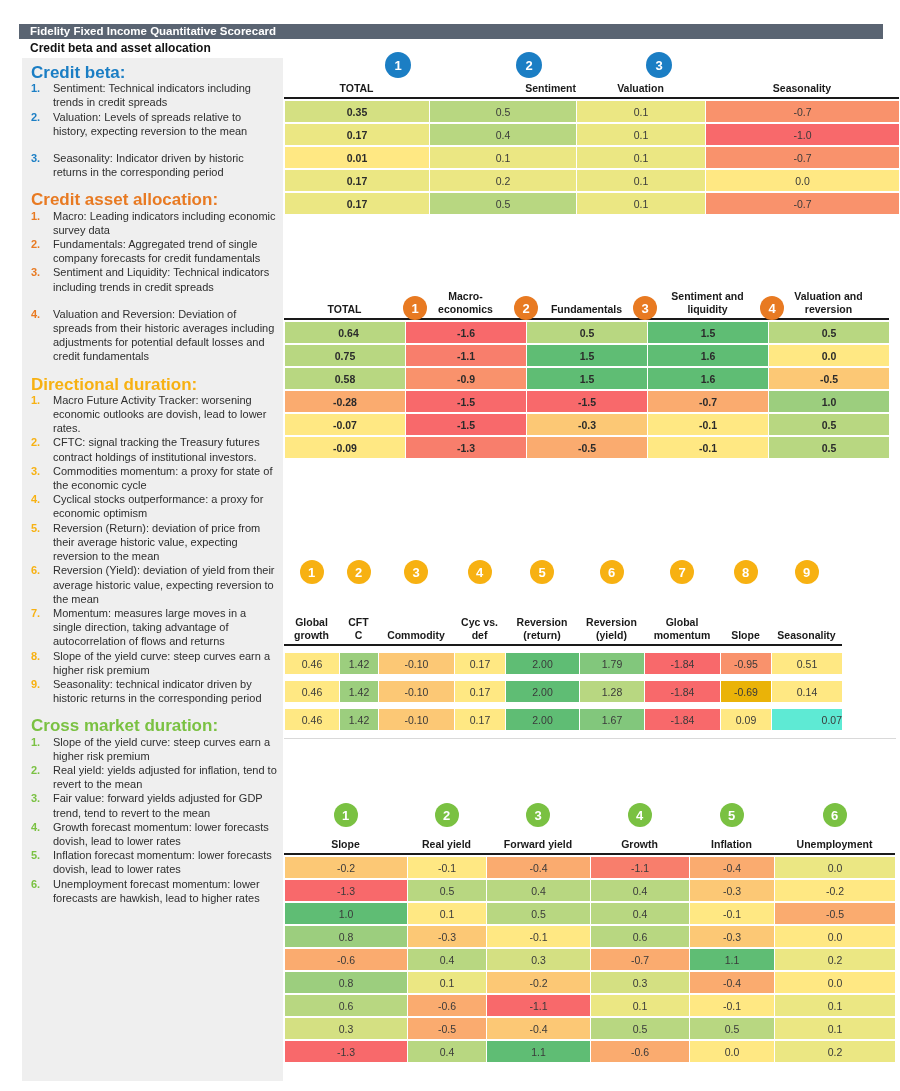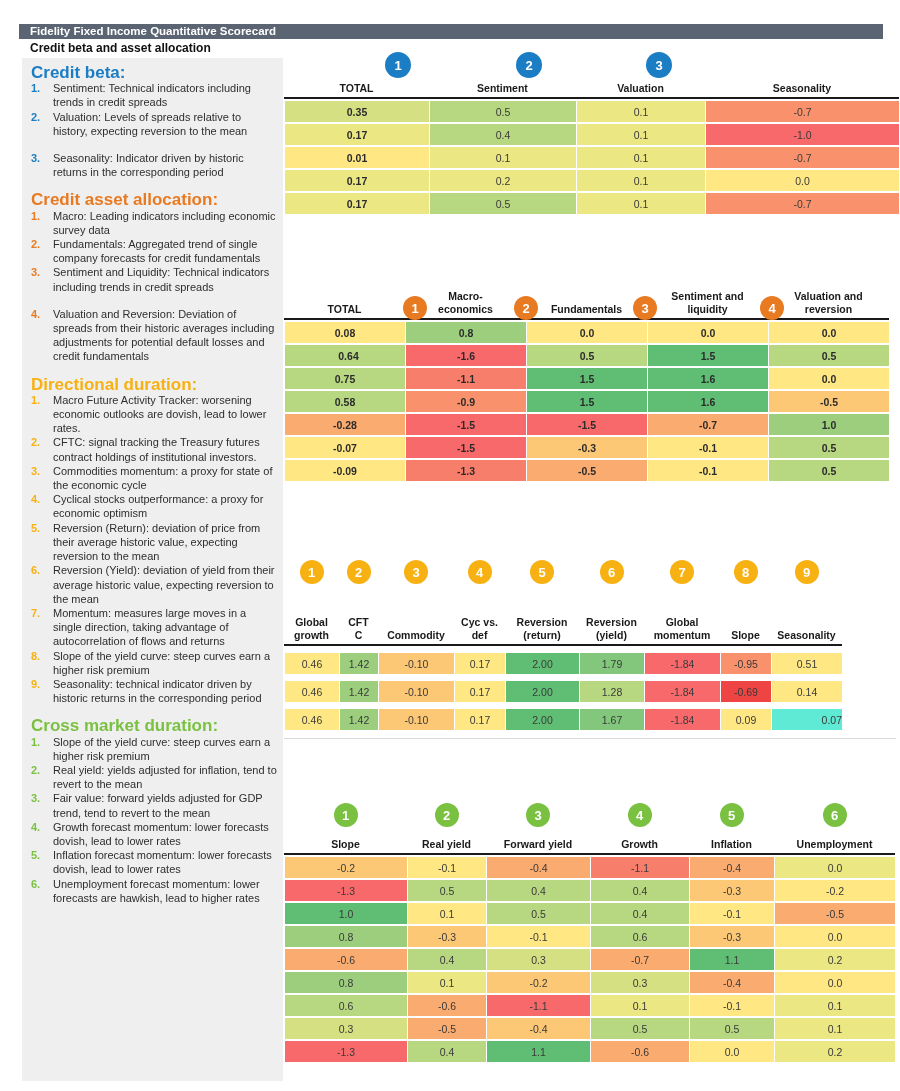--- a/index.html
+++ b/index.html
@@ -161,21 +161,21 @@
     </div>
   </div>
 
 <div class="main">
   <div class="twrap" id="tw1" style="top:0;width:616px">
       <span class="badge abs-badge" style="background: rgb(27, 126, 196); width: 26px; height: 26px; left: 101px; top: 0px;">1</span>
       <span class="badge abs-badge" style="background: rgb(27, 126, 196); width: 26px; height: 26px; left: 232px; top: 0px;">2</span>
       <span class="badge abs-badge" style="background: rgb(27, 126, 196); width: 26px; height: 26px; left: 362px; top: 0px;">3</span>
       <div class="head-row" style="width: 615px; margin-top: 30px; min-height: 15px;">
         <div class="hcell" style="width: 145px;">TOTAL</div>
-        <div class="hcell" style="width: 147px;">Sentiment</div>
+        <div class="hcell" style="width: 147px; text-align: right;">Sentiment</div>
         <div class="hcell" style="width: 129px;">Valuation</div>
         <div class="hcell" style="width: 194px;">Seasonality</div>
       </div>
       <table class="heat" style="width: 615px;">
         <colgroup>
           <col style="width: 145px;">
           <col style="width: 147px;">
           <col style="width: 129px;">
           <col style="width: 194px;">
         </colgroup>
@@ -230,27 +230,20 @@
       </div>
       <table class="heat" style="width: 605px;">
         <colgroup>
           <col style="width: 121px;">
           <col style="width: 121px;">
           <col style="width: 121px;">
           <col style="width: 121px;">
           <col style="width: 121px;">
         </colgroup>
         <tbody>
-          <tr>
-            <td class="b" style="background: rgb(255, 232, 131);">0.08</td>
-            <td class="b" style="background: rgb(156, 206, 126);">0.8</td>
-            <td class="b" style="background: rgb(255, 232, 131);">0.0</td>
-            <td class="b" style="background: rgb(255, 232, 131);">0.0</td>
-            <td class="b" style="background: rgb(255, 232, 131);">0.0</td>
-          </tr>
           <tr>
             <td class="b" style="background: rgb(184, 215, 129); padding-left: 7px;">0.64</td>
             <td class="b" style="background: rgb(248, 105, 107);">-1.6</td>
             <td class="b" style="background: rgb(184, 215, 129);">0.5</td>
             <td class="b" style="background: rgb(95, 189, 116);">1.5</td>
             <td class="b" style="background: rgb(184, 215, 129);">0.5</td>
           </tr>
           <tr>
             <td class="b" style="background: rgb(184, 215, 129);">0.75</td>
             <td class="b" style="background: rgb(248, 126, 108);">-1.1</td>
@@ -361,21 +354,21 @@
             <td style="background: rgb(255, 232, 131);">0.51</td>
           </tr>
           <tr>
             <td style="background: rgb(255, 232, 131);">0.46</td>
             <td style="background: rgb(156, 206, 126);">1.42</td>
             <td style="background: rgb(252, 200, 117);">-0.10</td>
             <td style="background: rgb(255, 232, 131);">0.17</td>
             <td style="background: rgb(95, 189, 116);">2.00</td>
             <td style="background: rgb(184, 215, 129);">1.28</td>
             <td style="background: rgb(248, 105, 107);">-1.84</td>
-            <td style="background: #ef4444;">-0.69</td>
+            <td style="background: #eab308;">-0.69</td>
             <td style="background: rgb(255, 232, 131);">0.14</td>
           </tr>
           <tr>
             <td style="background: rgb(255, 232, 131);">0.46</td>
             <td style="background: rgb(156, 206, 126);">1.42</td>
             <td style="background: rgb(252, 200, 117);">-0.10</td>
             <td style="background: rgb(255, 232, 131);">0.17</td>
             <td style="background: rgb(95, 189, 116);">2.00</td>
             <td style="background: rgb(130, 199, 124);">1.67</td>
             <td style="background: rgb(248, 105, 107);">-1.84</td>

